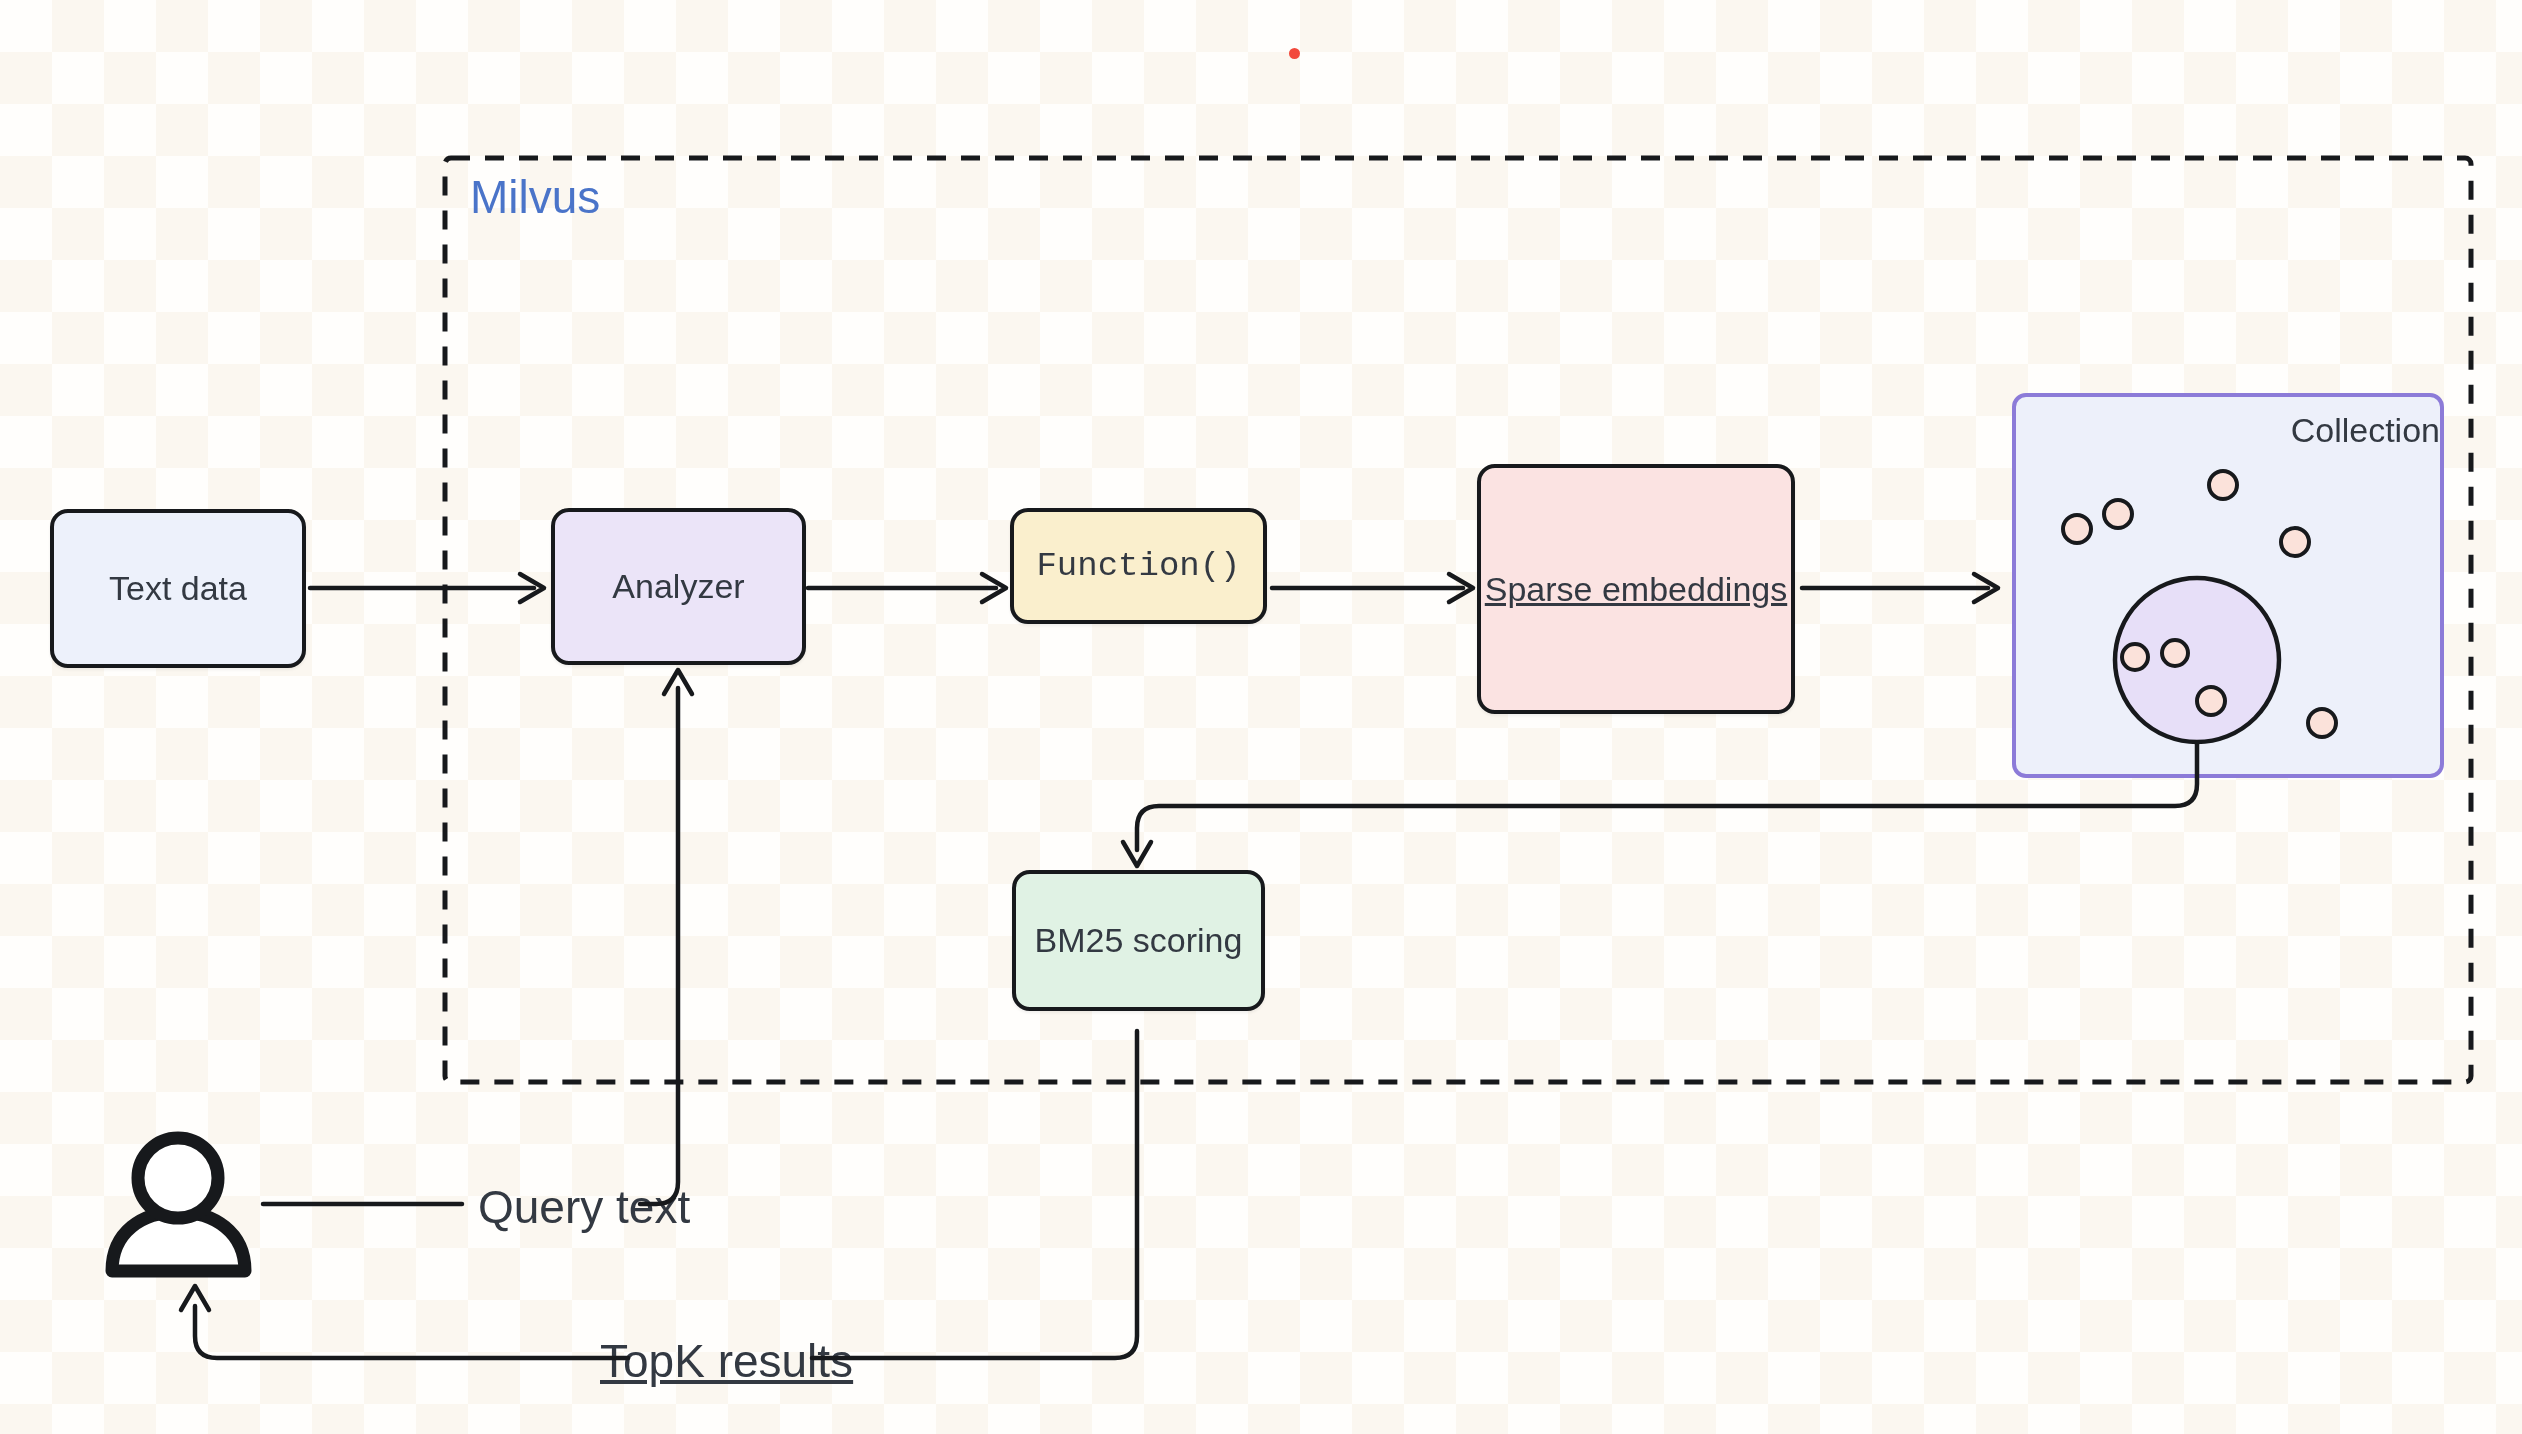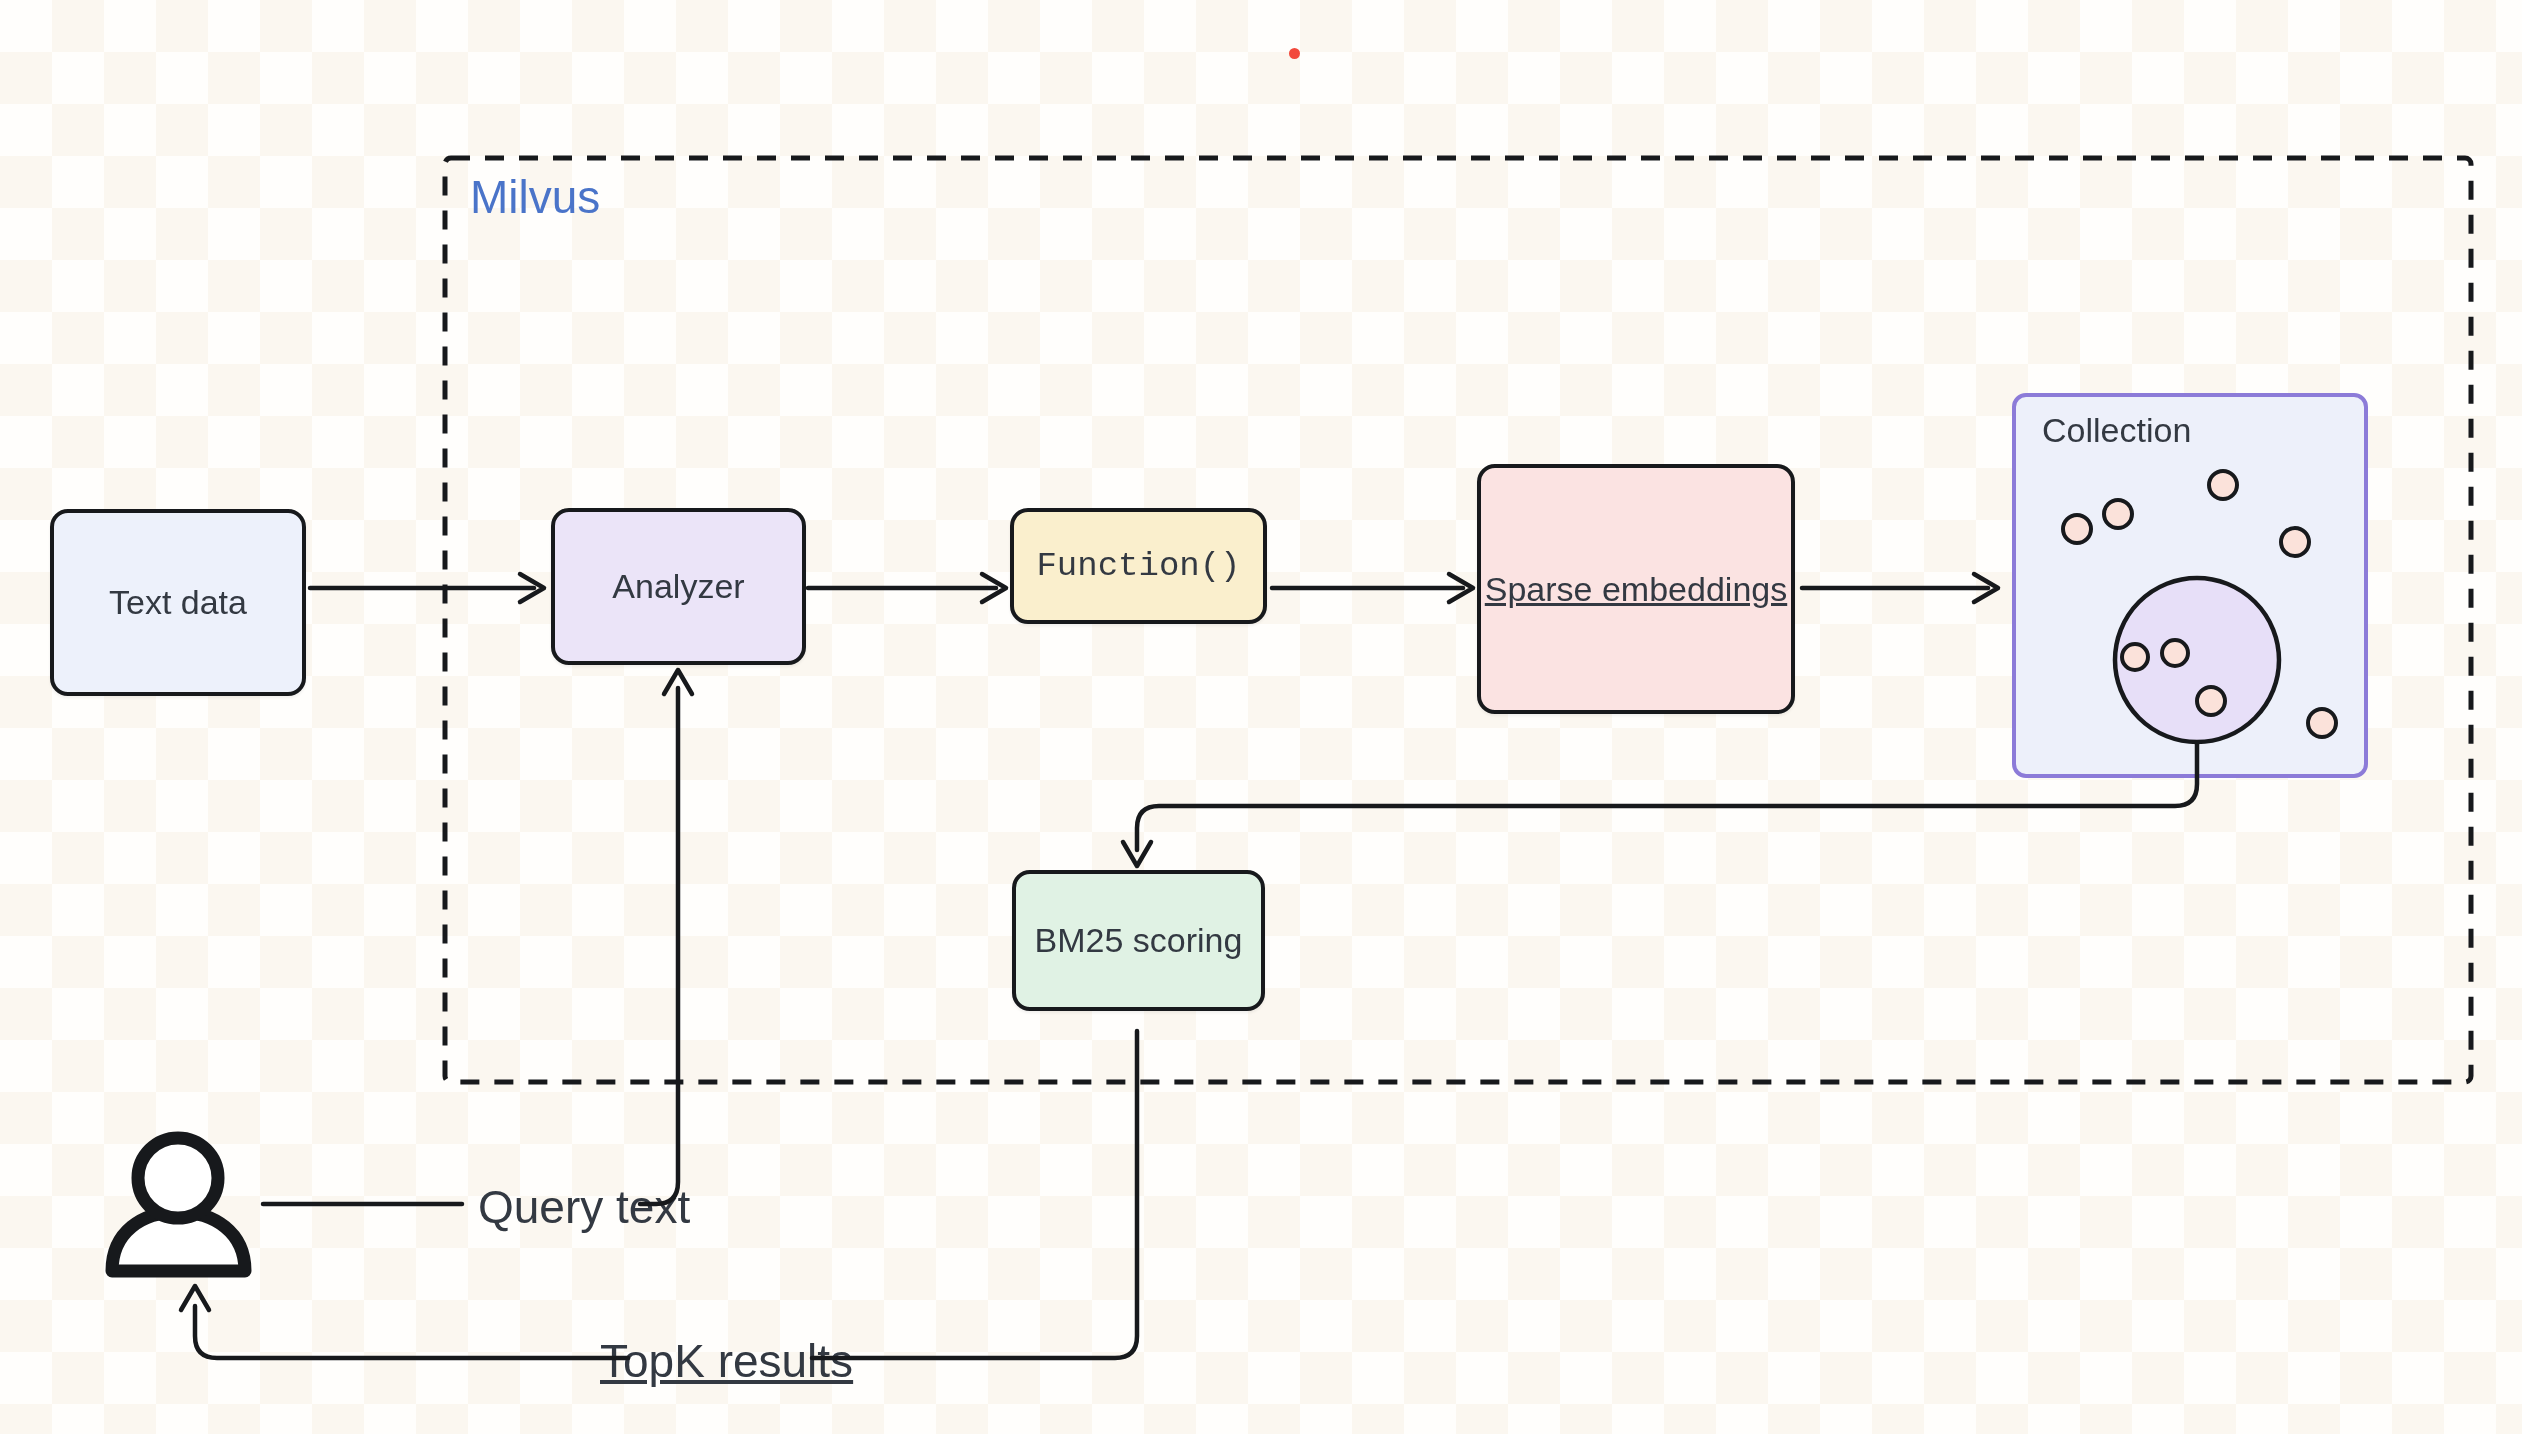--- a/index.html
+++ b/index.html
@@ -40,32 +40,32 @@
     border: 4.5px solid #17191c;
     border-radius: 18px;
     display: flex;
     align-items: center;
     justify-content: center;
     font-size: 34px;
     color: #333942;
     z-index: 2;
     box-shadow: 0 2px 3px rgba(0,0,0,0.06);
   }
-  #node-text-data { left: 50px;  top: 509px; width: 256px; height: 187px; background: #edf1fb; }
+  #node-text-data { left: 50px;  top: 509px; width: 256px; height: 159px; background: #edf1fb; }
   #node-analyzer  { left: 551px; top: 508px; width: 255px; height: 157px; background: #ebe4f8; }
   #node-function  { left: 1010px; top: 508px; width: 257px; height: 116px; background: #faefcd; font-family: Liberation Mono, monospace; }
   #node-sparse    { left: 1477px; top: 464px; width: 318px; height: 250px; background: #fbe3e2; text-decoration: underline; }
   #node-bm25      { left: 1012px; top: 870px; width: 253px; height: 141px; background: #e0f2e4; }
   #node-collection {
-    left: 2012px; top: 393px; width: 356px; height: 385px;
+    left: 2012px; top: 393px; width: 432px; height: 385px;
     background: #edf0fa;
     border: 4px solid #8c7bd8;
     border-radius: 14px;
     align-items: flex-start;
-    justify-content: flex-start;
+    justify-content: flex-end;
     padding: 14px 0 0 26px;
     box-shadow: none;
   }
   
   #milvus-label {
     position: absolute;
     left: 470px; top: 170px;
     font-size: 46px;
     font-weight: normal;
     color: #4a74c9;

